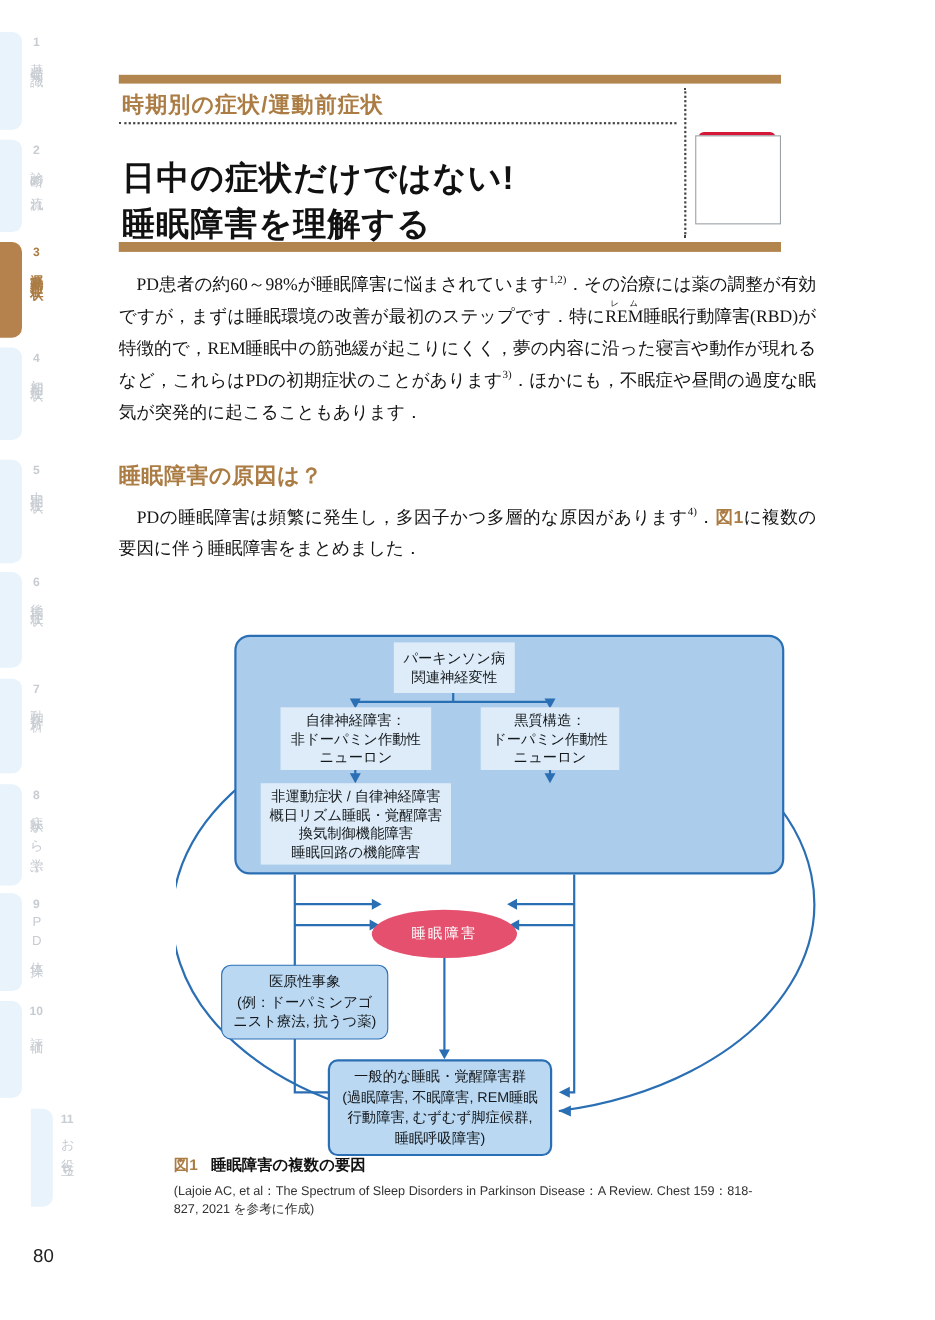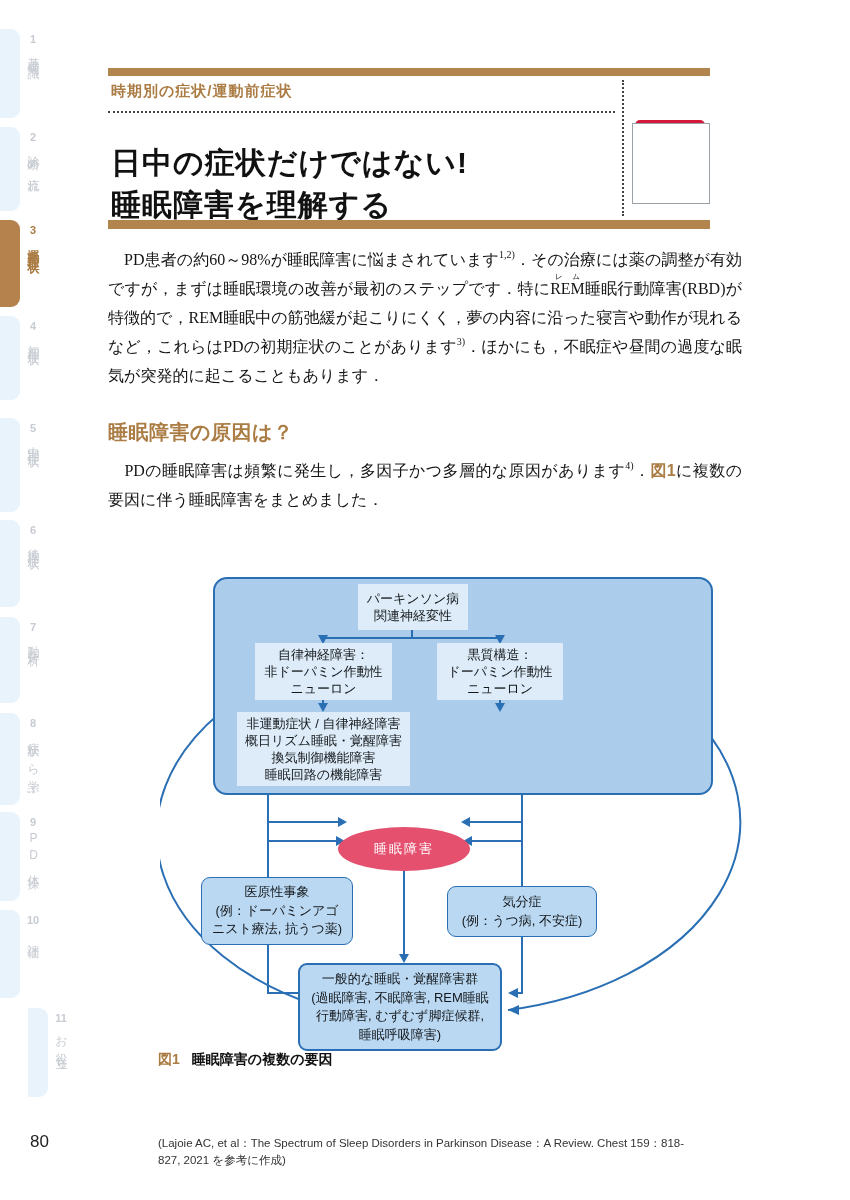--- a/index.html
+++ b/index.html
@@ -14,21 +14,21 @@
   .tab .ttext{position:absolute;left:22px;top:3px;width:22px;text-align:center;}
   .tab .num{display:block;font-size:11px;font-weight:bold;color:#c7ccd2;line-height:14px;}
   .tab .vlabel{display:inline-block;writing-mode:vertical-rl;text-orientation:upright;
                font-size:12px;color:#c7ccd2;letter-spacing:3px;margin-top:2px;}
   .tab.active .num,.tab.active .vlabel{color:var(--accent_brown,#ab7c44);font-weight:bold;}
 
   
   .bar{position:absolute;left:108px;width:602px;background:#b2854f;}
   .bar.top{top:68px;height:8px;}
   .bar.bottom{top:220px;height:9px;}
-  .category{position:absolute;left:111px;top:82px;font-size:15px;font-weight:bold;
+  .category{position:absolute;left:111px;top:82px;font-size:20px;font-weight:bold;
             color:var(--accent_brown,#ab7c44);letter-spacing:1px;}
   .hdots{position:absolute;left:108px;top:111px;width:507px;border-top:2px dotted #444;}
   .vdots{position:absolute;left:622px;top:80px;height:136px;border-left:2px dotted #444;}
   .title{position:absolute;left:111px;top:122px;font-size:30px;line-height:42px;
          font-weight:bold;color:#111;letter-spacing:1px;}
   .badge{position:absolute;left:635px;top:96px;background:var(--badge_red,#d5173a);
          color:#fff;font-size:12px;font-weight:bold;letter-spacing:1px;
          padding:3px 9px;border-radius:5px;margin-top:24px;}
   .badge:after{content:"";position:absolute;left:50%;bottom:-5px;margin-left:-5px;
          border-left:5px solid transparent;border-right:5px solid transparent;
@@ -68,21 +68,21 @@
   .n-iatro{left:41px;top:319px;width:152px;}
   .n-mood{left:287px;top:328px;width:150px;padding:6px 3px;}
   .n-common{left:138px;top:405px;width:204px;border-width:2.2px;}
   .hub{position:absolute;left:178px;top:269px;width:132px;height:44px;border-radius:50%;
        background:var(--hub_red,#e4506e);color:#fff;font-size:13px;letter-spacing:2px;
        display:flex;align-items:center;justify-content:center;}
 
   
   .caption{position:absolute;left:158px;top:1051px;font-size:14px;font-weight:bold;color:#111;}
   .caption .fig-label{color:var(--accent_brown,#ab7c44);margin-right:12px;}
-  .credit{position:absolute;left:158px;top:1135px;width:620px;font-size:11.5px;
+  .credit{position:absolute;left:158px;top:1075px;width:620px;font-size:11.5px;
           line-height:17px;color:#333;white-space:pre-line;}
   .pagenum{position:absolute;left:30px;top:1132px;font-size:17px;color:#222;}
 </style>
 </head>
 <body>
 
 <div class="page">
 
   <aside id="sidebar">
       <div class="tab" style="top: 29px; height: 89px;">
@@ -202,22 +202,20 @@
 ドーパミン作動性
 ニューロン</div>
     <div class="node nlight n-loutcome">非運動症状 / 自律神経障害
 概日リズム睡眠・覚醒障害
 換気制御機能障害
 睡眠回路の機能障害</div>
     <div class="hub">睡眠障害</div>
     <div class="node nround n-iatro">医原性事象
 (例：ドーパミンアゴ
 ニスト療法, 抗うつ薬)</div>
-    <div class="node nround n-mood">気分症
-(例：うつ病, 不安症)</div>
     <div class="node nround n-common">一般的な睡眠・覚醒障害群
 (過眠障害, 不眠障害, REM睡眠
 行動障害, むずむず脚症候群,
 睡眠呼吸障害)</div>
   </div>
 
   <div class="caption">
     <span class="fig-label">図1</span><span>睡眠障害の複数の要因</span>
   </div>
 

